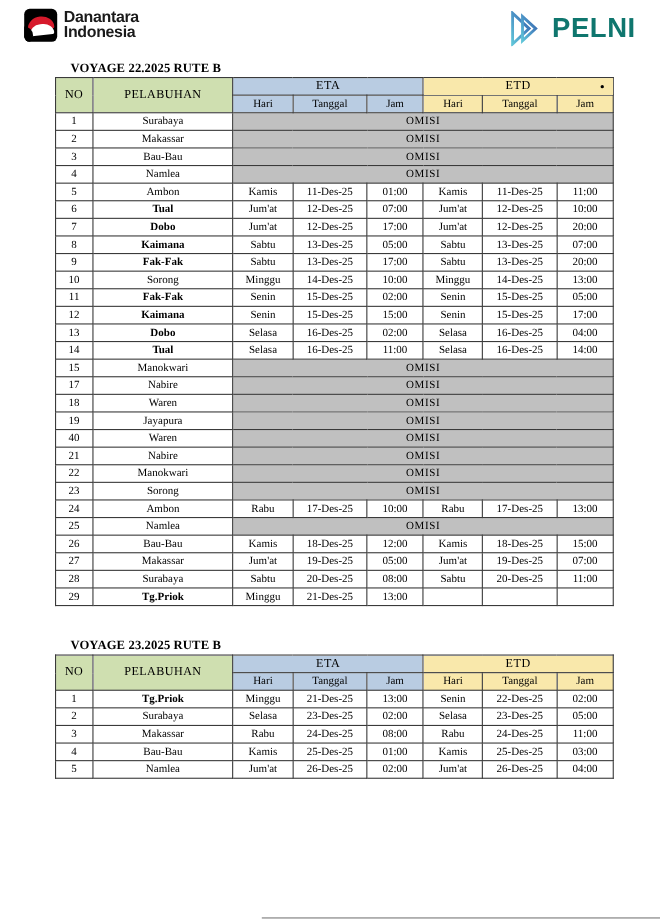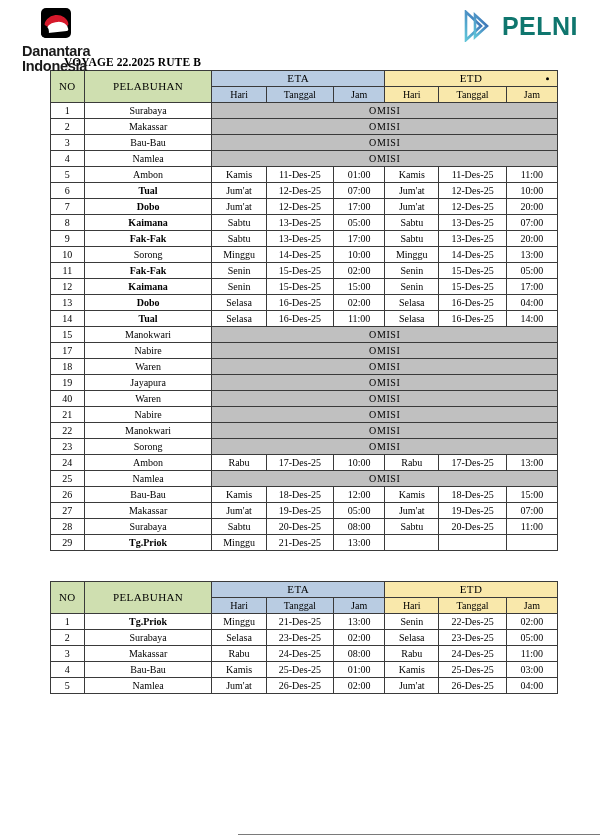--- a/index.html
+++ b/index.html
@@ -14,21 +14,21 @@
 
   
   .header {
     position: relative;
     height: 56px;
     padding: 8px 22px 0 22px;
     display: flex;
     align-items: flex-start;
     justify-content: space-between;
   }
-  .danantara-logo { display: flex; align-items: center; gap: 6px; flex-direction: column; }
+  .danantara-logo { display: flex; align-items: center; gap: 6px; }
   .dan-mark {
     width: 30px; height: 30px;
     background: #000000;
     border-radius: 5px;
     position: relative;
     overflow: hidden;
     flex: none;
   }
   .dan-mark .swoosh-red {
     position: absolute;
@@ -425,20 +425,21 @@
             <td></td>
             <td></td>
           </tr>
         </tbody>
     </table>
   </div>
 
   <div class="gap"></div>
 
   <div class="table-block">
+    <div class="voyage-title">VOYAGE 23.2025 RUTE B</div>
     <table class="sched">
       <colgroup>
         <col class="c-no">
           <col class="c-port">
         <col class="c-hari">
           <col class="c-tgl">
           <col class="c-jam">
         <col class="c-hari">
           <col class="c-tgl">
           <col class="c-jam">

